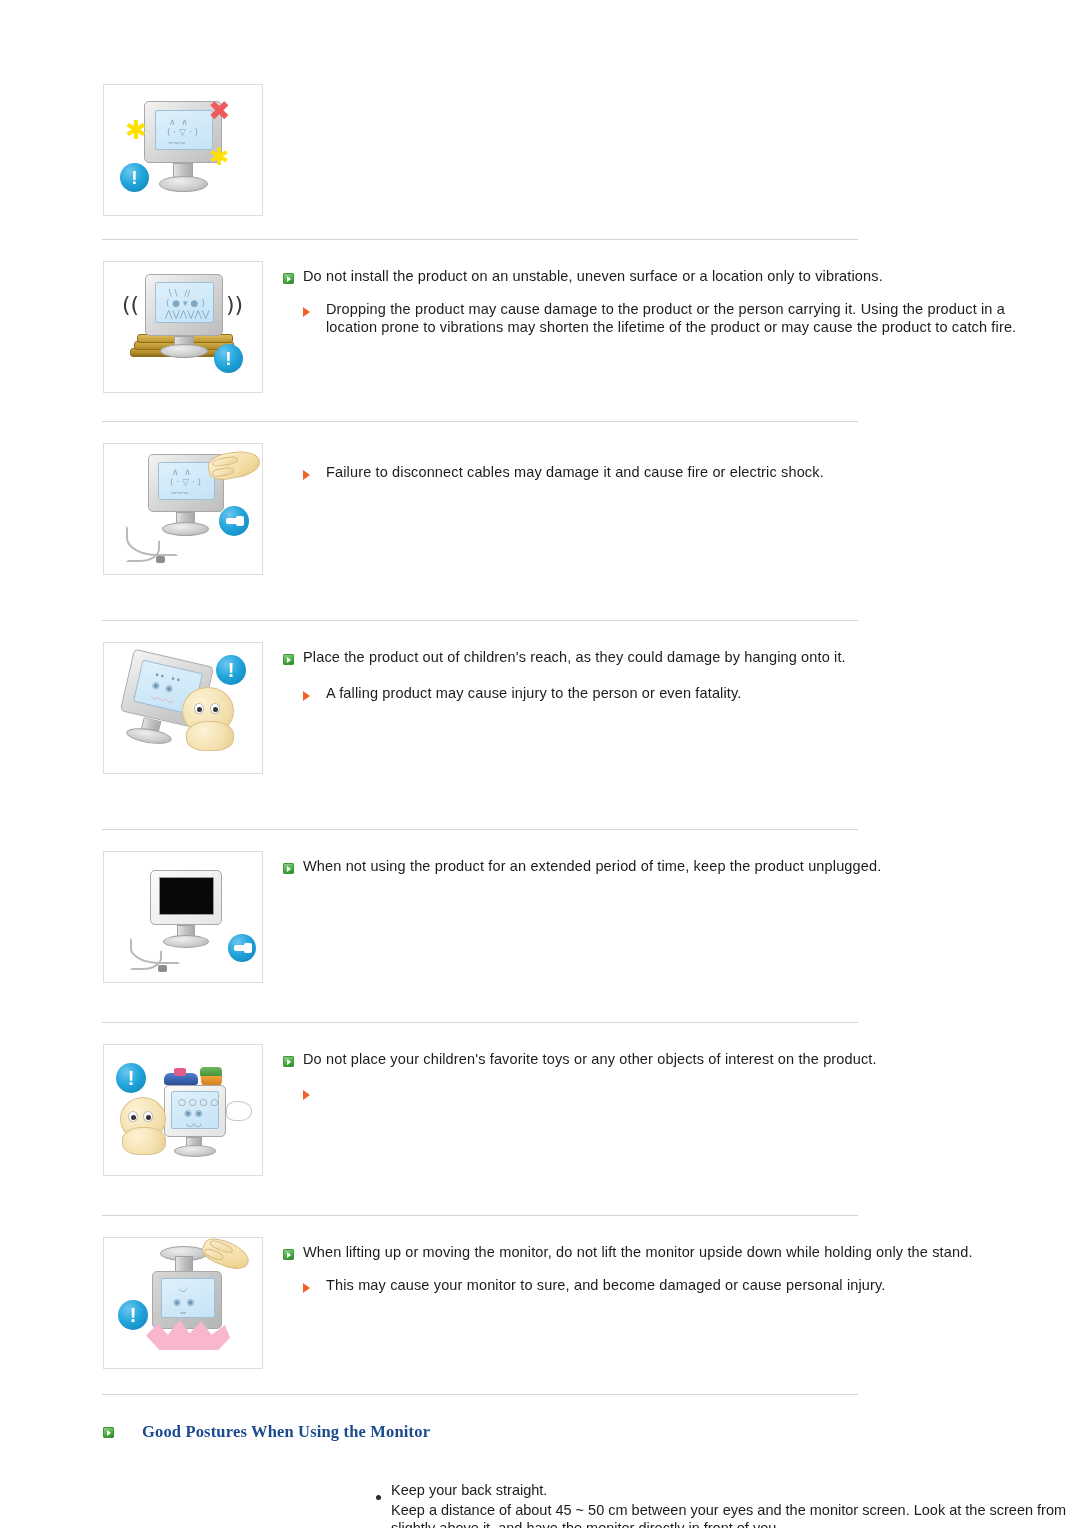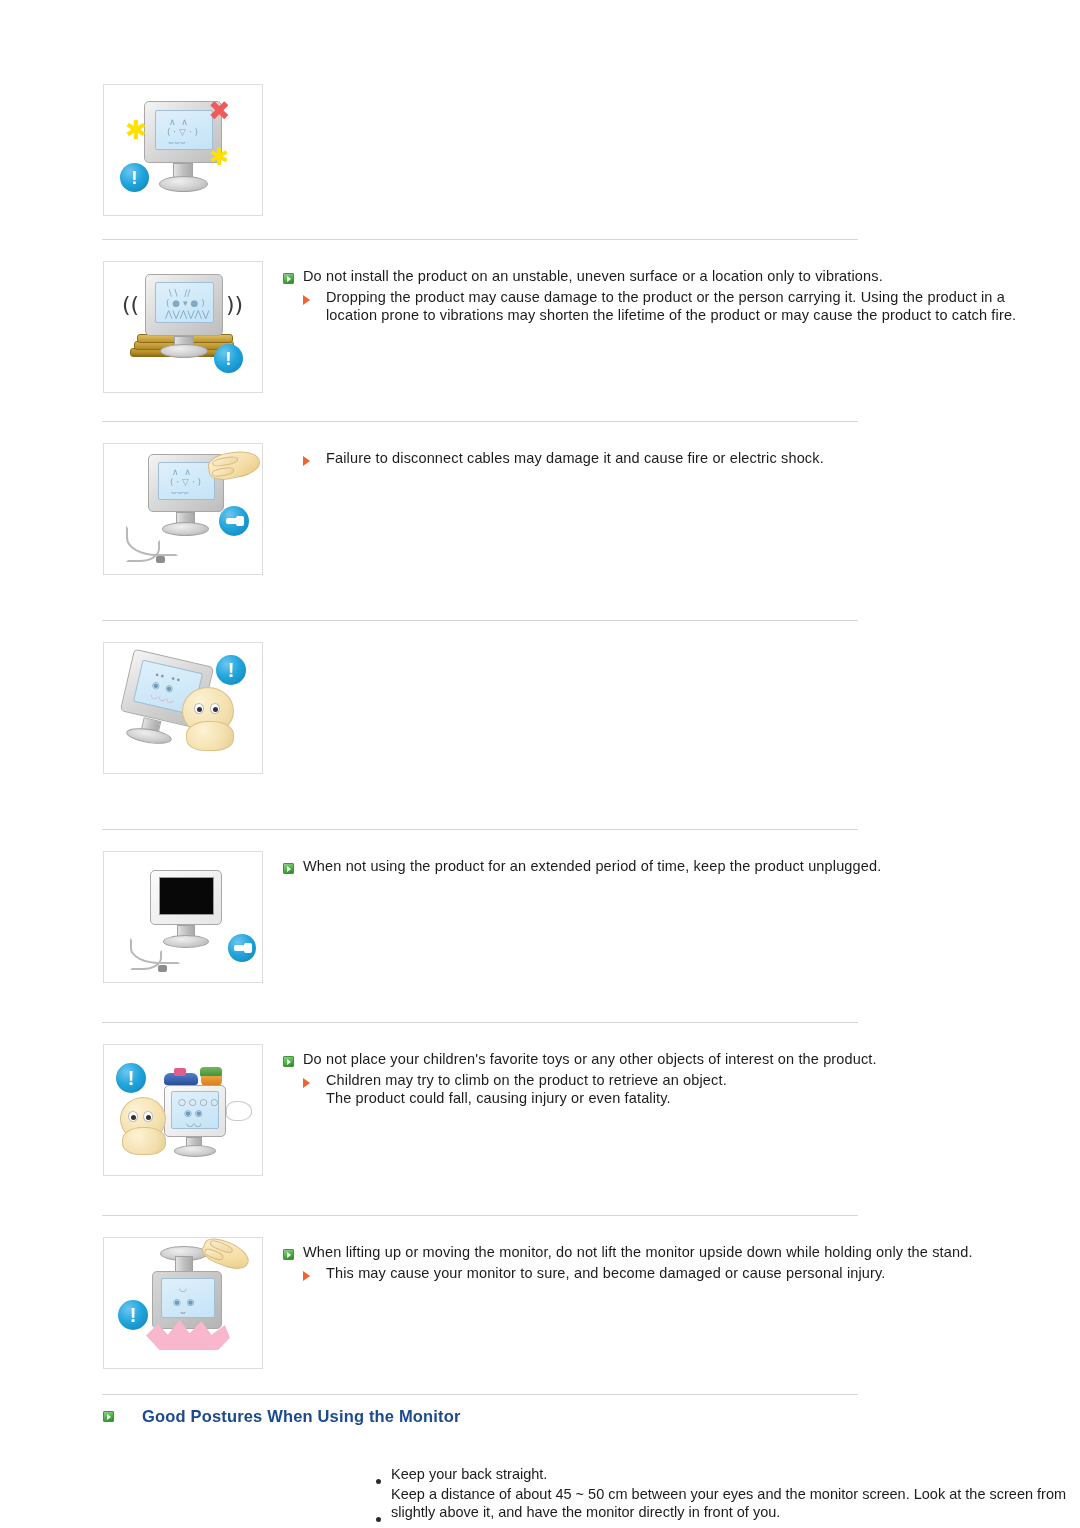--- a/index.html
+++ b/index.html
@@ -92,20 +92,21 @@
     margin-top: 7px;
     margin-right: 9px;
   }
   .para {
     font-size: 14.5px;
     line-height: 18.5px;
     color: #1c1c1c;
     letter-spacing: 0.01em;
   }
   .sub-block {
+    margin-top: 14px;
     padding-left: 20px;
   }
 
   
   .heading-row {
     display: flex;
     align-items: center;
     padding-left: 103px;
   }
   .heading-bullet {
@@ -438,20 +439,30 @@
         <div class="mon-neck" style="left:38px;top:76px;width:18px;height:14px;transform:rotate(13deg);"></div>
         <div class="mon-base" style="left:22px;top:86px;width:46px;height:14px;transform:rotate(9deg);"></div>
         <div class="baby" style="left:78px;top:44px;width:52px;height:48px;"></div>
         <div class="baby" style="left:82px;top:78px;width:48px;height:30px;border-radius:45% 45% 40% 40%;"></div>
         <div class="baby-eye" style="left:90px;top:60px;"></div>
         <div class="baby-eye" style="left:106px;top:60px;"></div>
         <div class="excl-circle" style="left:112px;top:12px;width:30px;height:30px;font-size:20px;">!</div>
       </div>
     </div>
     <div class="text-cell">
+      <div class="bullet-line">
+        <span class="green-bullet"></span>
+        <span class="para">Place the product out of children's reach, as they could damage by hanging onto it.</span>
+      </div>
+      <div class="sub-block" style="margin-top:17px;">
+        <div class="bullet-line">
+          <span class="orange-arrow"></span>
+          <span class="para">A falling product may cause injury to the person or even fatality.</span>
+        </div>
+      </div>
     </div>
   </div>
 
   <div class="divider" style="margin-top:55px;"></div>
 
   <div class="section" style="margin-top:21px;">
     <div class="figure-cell">
       <div class="illus">
         <div class="mon-body" style="left:46px;top:18px;width:72px;height:55px;background:linear-gradient(140deg,#fbfbfb,#e6e6e6);"></div>
         <div class="dark-screen" style="left:55px;top:25px;width:55px;height:38px;"></div>
@@ -497,22 +508,20 @@
       </div>
     </div>
     <div class="text-cell">
       <div class="bullet-line">
         <span class="green-bullet"></span>
         <span class="para">Do not place your children's favorite toys or any other objects of interest on the product.</span>
       </div>
       <div class="sub-block">
         <div class="bullet-line">
           <span class="orange-arrow"></span>
-          <span class="para" style="white-space:pre-line;">Children may try to climb on the product to retrieve an object.
-The product could fall, causing injury or even fatality.</span>
         </div>
       </div>
     </div>
   </div>
 
   <div class="divider" style="margin-top:39px;"></div>
 
   <div class="section" style="margin-top:21px;">
     <div class="figure-cell">
       <div class="illus">
@@ -541,21 +550,21 @@
         <div class="bullet-line">
           <span class="orange-arrow"></span>
           <span class="para">This may cause your monitor to sure, and become damaged or cause personal injury.</span>
         </div>
       </div>
     </div>
   </div>
 
   <div class="divider" style="margin-top:25px;"></div>
 
-  <div class="heading-row" style="margin-top:12px;">
+  <div class="heading-row" style="margin-top:27px;font-family:Liberation Serif, serif;">
     <span class="heading-bullet"></span>
     <span class="heading-text">Good Postures When Using the Monitor</span>
   </div>
 
   <div class="posture-wrap">
     <div class="posture-sub">
       <div class="dot-line">
         <span class="dot"></span>
         <span class="dot-text">Keep your back straight.</span>
       </div>

